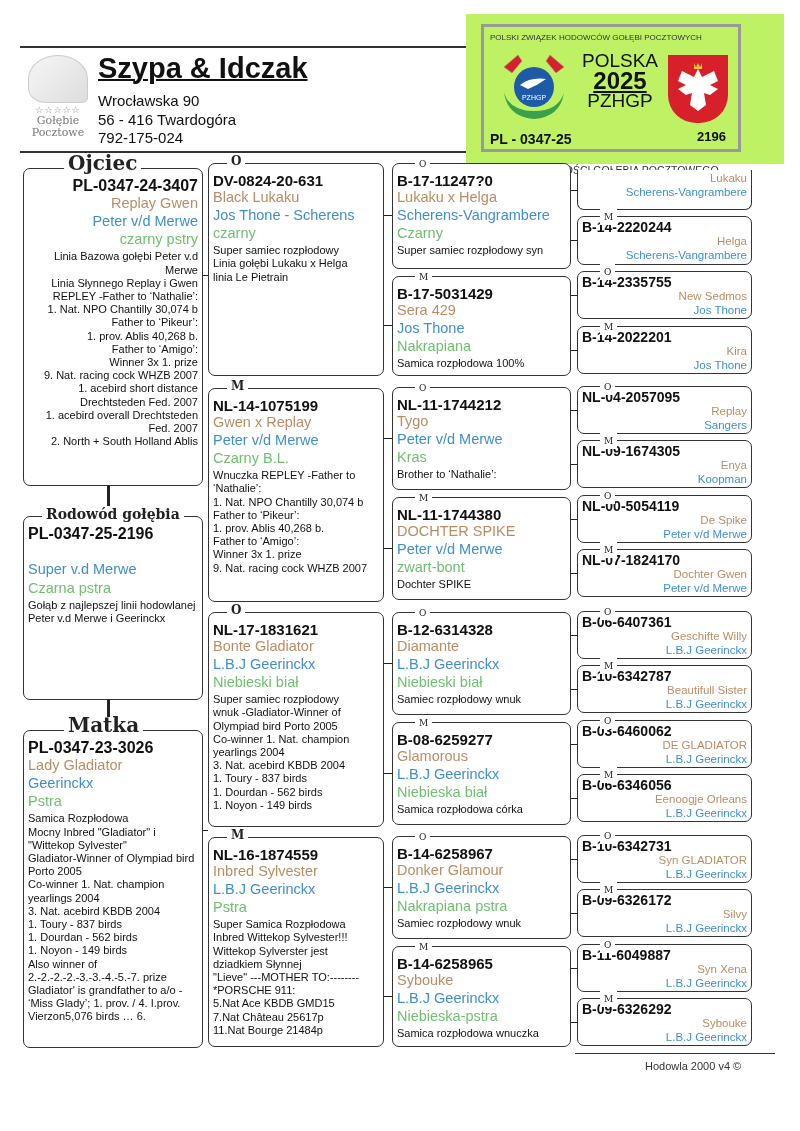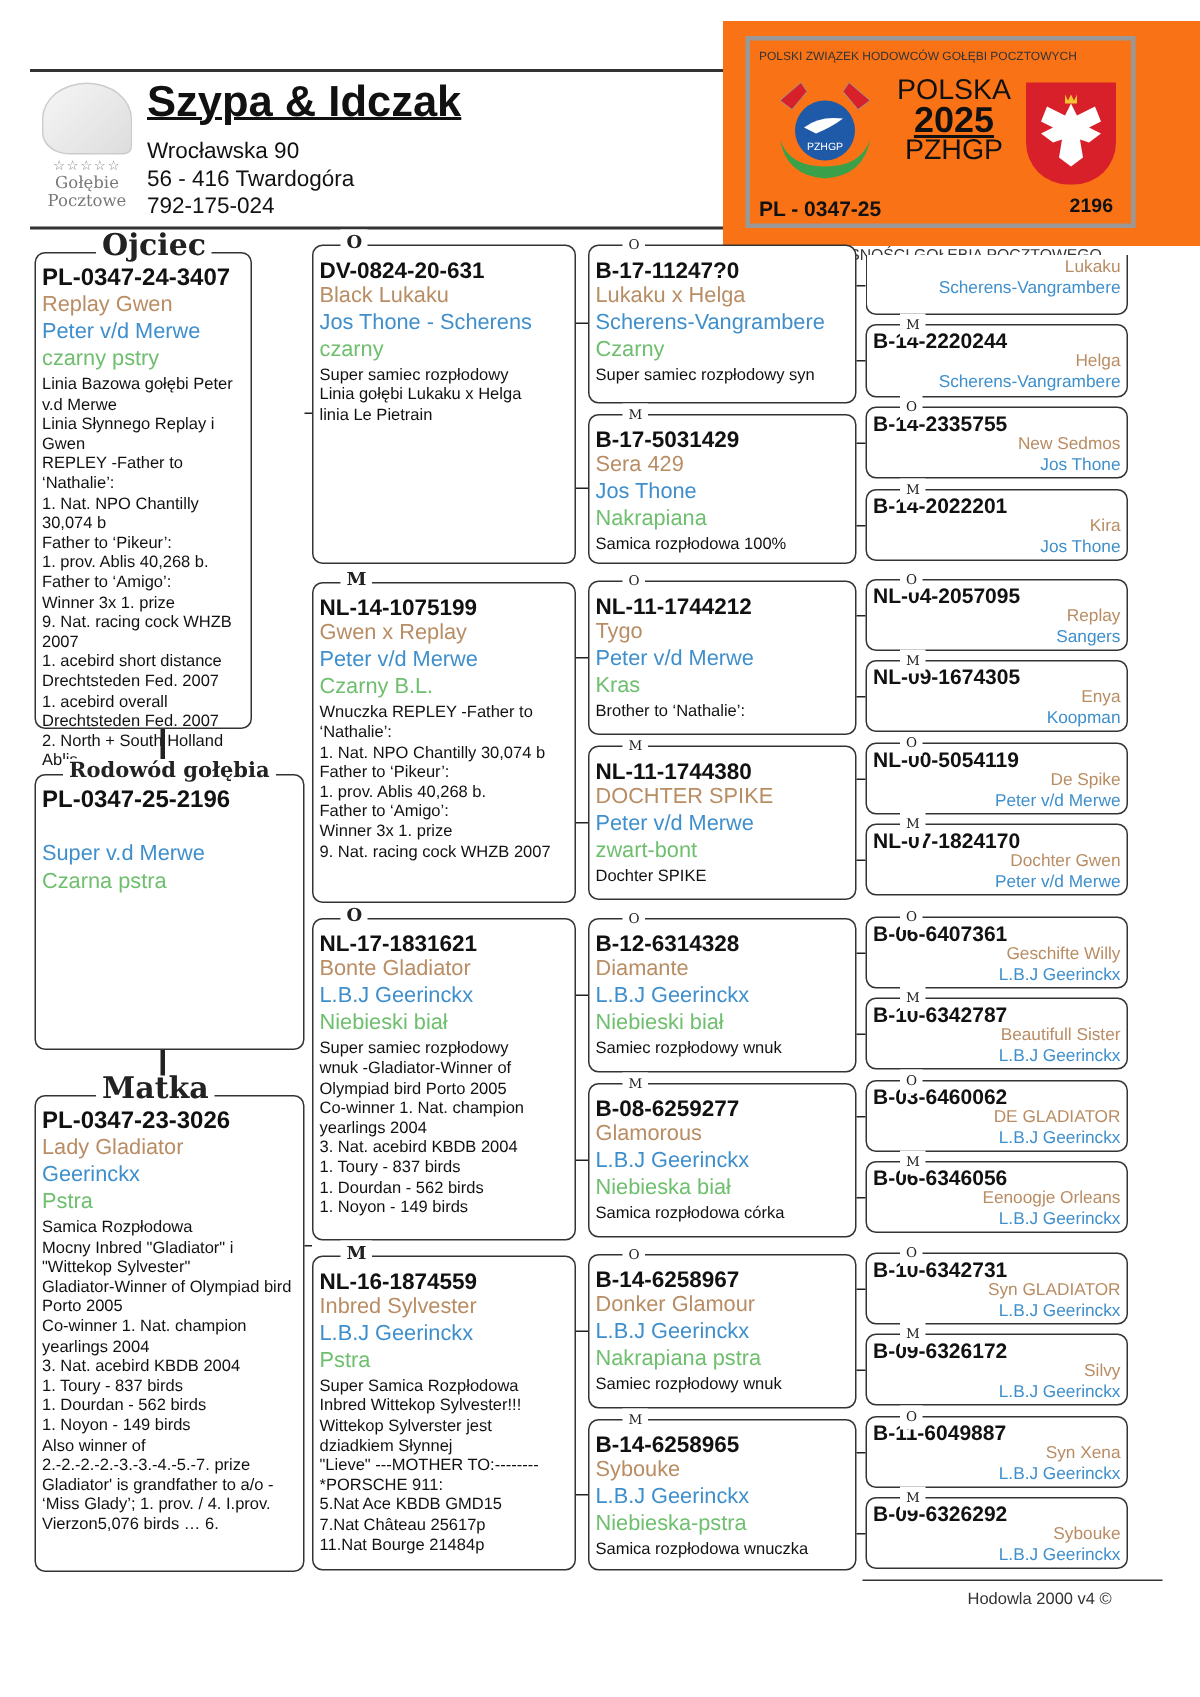--- a/index.html
+++ b/index.html
@@ -7,21 +7,21 @@
   body { position: relative; font-family: "Liberation Sans", "DejaVu Sans", sans-serif; color: #111; }
 
   .hline { position: absolute; height: 2px; background: #333; }
   .header-logo { position: absolute; left: 20px; top: 55px; width: 76px; height: 90px; text-align: center; }
   .logo-head { width: 60px; height: 48px; margin: 0 auto; border-radius: 50% 50% 10% 30%; border: 1px solid #ccc; background: linear-gradient(135deg,#f6f6f6,#ddd); }
   .logo-stars { font-size: 9px; color: #888; letter-spacing: 1px; margin-top: 2px; }
   .logo-text { font-family: "DejaVu Serif", serif; font-size: 11px; color: #777; line-height: 12px; }
   .breeder-name { position: absolute; left: 98px; top: 52px; font-size: 29px; font-weight: bold; text-decoration: underline; text-decoration-thickness: 2px; }
   .breeder-line { position: absolute; left: 98px; font-size: 15px; }
 
-  .card { position: absolute; left: 482px; top: 14px; width: 318px; height: 150px; background: #f97316; }
+  .card { position: absolute; left: 466px; top: 14px; width: 318px; height: 150px; background: #bef264; }
   .card-inner { position: absolute; left: 15px; top: 10px; width: 260px; height: 128px; border: 3px solid #999; }
   .card-org { position: absolute; left: 6px; top: 6px; font-size: 8px; color: #333; white-space: nowrap; }
   .card-emblem { position: absolute; left: 14px; top: 26px; width: 72px; height: 68px; }
   .card-center { position: absolute; left: 96px; top: 24px; width: 80px; text-align: center; line-height: 20px; }
   .card-polska { font-size: 19px; }
   .card-year { font-size: 24px; font-weight: bold; text-decoration: underline; }
   .card-pzhgp { font-size: 19px; }
   .card-eagle { position: absolute; left: 184px; top: 28px; width: 60px; height: 68px; background: #d8202a; border-radius: 0 0 28px 28px; }
   .card-ring { position: absolute; left: 6px; top: 104px; font-size: 14px; font-weight: bold; }
   .card-num { position: absolute; right: 12px; top: 102px; font-size: 13px; font-weight: bold; margin-left: 10px; }
@@ -90,21 +90,21 @@
         <path d="M30 14 L26 22 L14 16 L10 26 L18 30 L10 34 L18 40 L24 38 L22 50 L30 56 L38 50 L36 38 L42 40 L50 34 L42 30 L50 26 L46 16 L34 22 Z" fill="#fff"></path>
         <path d="M26 8 L28 12 L30 8 L32 12 L34 8 L34 14 L26 14 Z" fill="#f2c230"></path>
       </svg>
     </div>
     <div class="card-ring">PL - 0347-25</div>
     <div class="card-num">2196</div>
   </div>
   <div class="card-caption">KARTA  WŁASNOŚCI GOŁĘBIA POCZTOWEGO</div>
 </div>
 
-<div class="box g1" style="left:23px; top:168px; width:145px; height:318px;">
+<div class="box g1" style="left:23px; top:168px; width:180px; height:318px;text-align:right;">
   <span class="box-label lbl-big">Ojciec</span>
   <div class="ring">PL-0347-24-3407</div>
   <div class="name">Replay Gwen</div>
   <div class="breeder">Peter v/d Merwe</div>
   <div class="color">czarny pstry</div>
   <div class="notes">Linia Bazowa gołębi Peter v.d Merwe
 Linia Słynnego Replay i Gwen
 REPLEY -Father to ‘Nathalie’:
 1. Nat. NPO Chantilly 30,074 b
 Father to ‘Pikeur’:
@@ -117,20 +117,21 @@
 2. North + South Holland Ablis</div>
 </div>
 <div class="conn" style="left:107px; top:486px; width:3px; height:28px;"></div>
 
 <div class="box g1" style="left:23px; top:516px; width:180px; height:184px;">
   <span class="box-label lbl-mid">Rodowód gołębia</span>
   <div class="ring">PL-0347-25-2196</div>
   <div style="height:18px;"></div>
   <div class="breeder">Super v.d Merwe</div>
   <div class="color">Czarna pstra</div>
+  <div class="notes">Gołąb z najlepszej linii hodowlanej Peter v.d Merwe i Geerinckx</div>
 </div>
 <div class="conn" style="left:107px; top:700px; width:3px; height:22px;"></div>
 
 <div class="box g1" style="left:23px; top:730px; width:180px; height:318px;">
   <span class="box-label lbl-big">Matka</span>
   <div class="ring">PL-0347-23-3026</div>
   <div class="name">Lady Gladiator</div>
   <div class="breeder">Geerinckx</div>
   <div class="color">Pstra</div>
   <div class="notes">Samica Rozpłodowa

